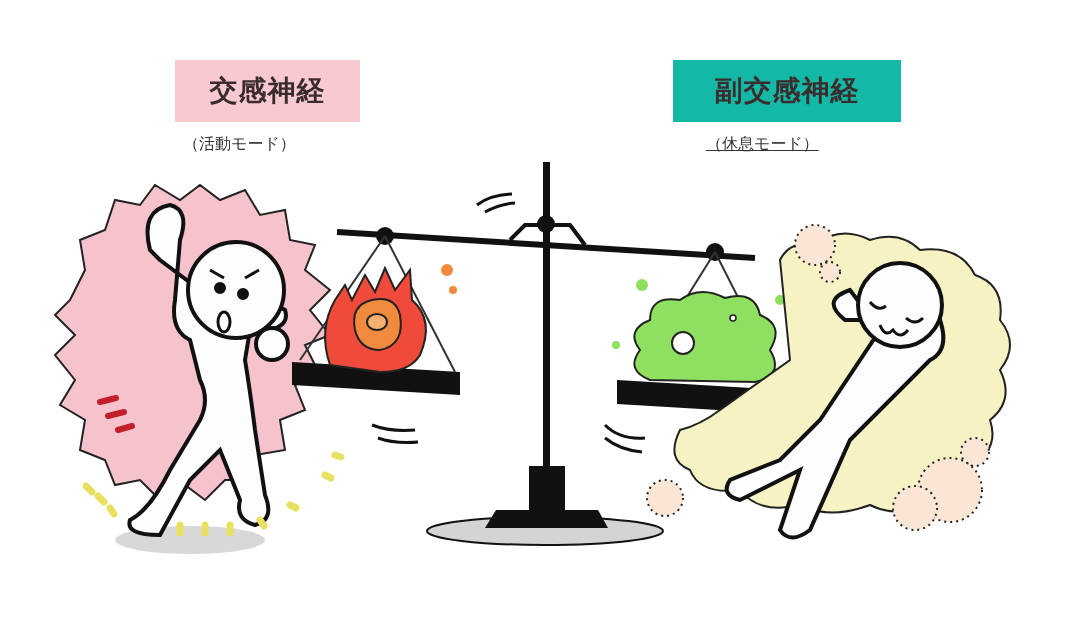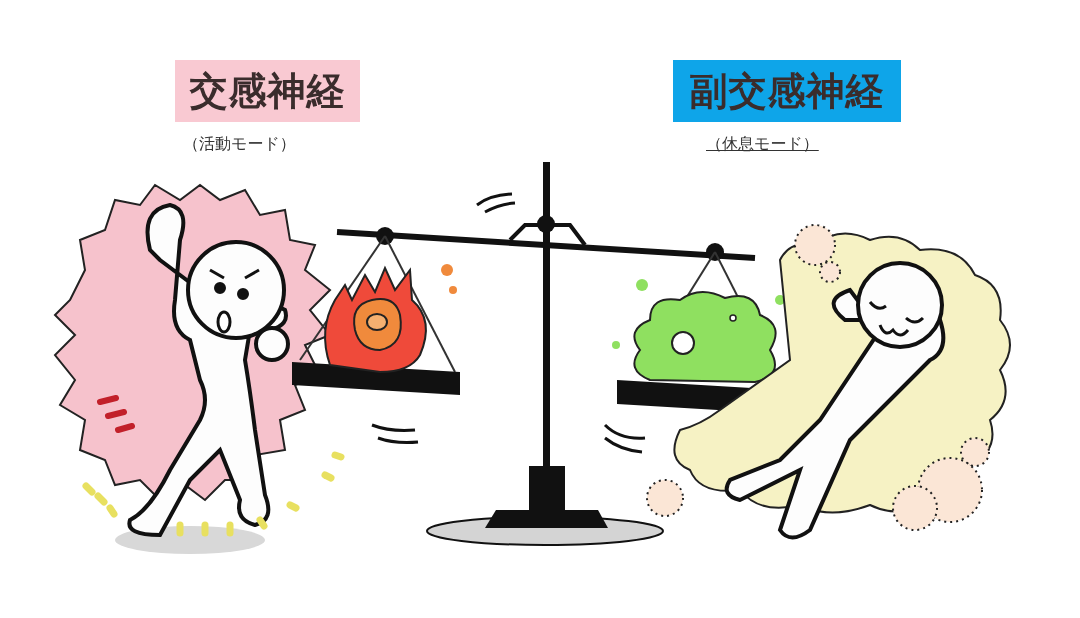--- a/index.html
+++ b/index.html
@@ -1,19 +1,19 @@
 <!DOCTYPE html>
 <html><head>
 <meta charset="utf-8">
 <style>
   html, body { margin: 0; padding: 0; background: #ffffff; }
   body { width: 1080px; height: 618px; position: relative; overflow: hidden; font-family: "DejaVu Sans", sans-serif; }
-  .label-box { position: absolute; display: flex; align-items: center; justify-content: center; color: #3a2c2c; font-weight: bold; font-size: 38px; letter-spacing: 1px; }
+  .label-box { position: absolute; display: flex; align-items: center; justify-content: center; color: #3a2c2c; font-weight: bold; font-size: 28px; letter-spacing: 1px; }
   .label-left { left: 175px; top: 60px; width: 185px; height: 62px; background: #f9c9d2; }
-  .label-right { left: 673px; top: 60px; width: 228px; height: 62px; background: #0ea5e9; }
+  .label-right { left: 673px; top: 60px; width: 228px; height: 62px; background: #14b8a6; }
   .sub { position: absolute; font-size: 16px; color: #333; }
   .sub-left { left: 183px; top: 134px; }
   .sub-right { left: 706px; top: 134px; text-decoration: underline; }
   svg.art { position: absolute; left: 0; top: 0; }
 </style>
 </head>
 <body>
 
 <svg class="art" width="1080" height="618" viewBox="0 0 1080 618">
 

